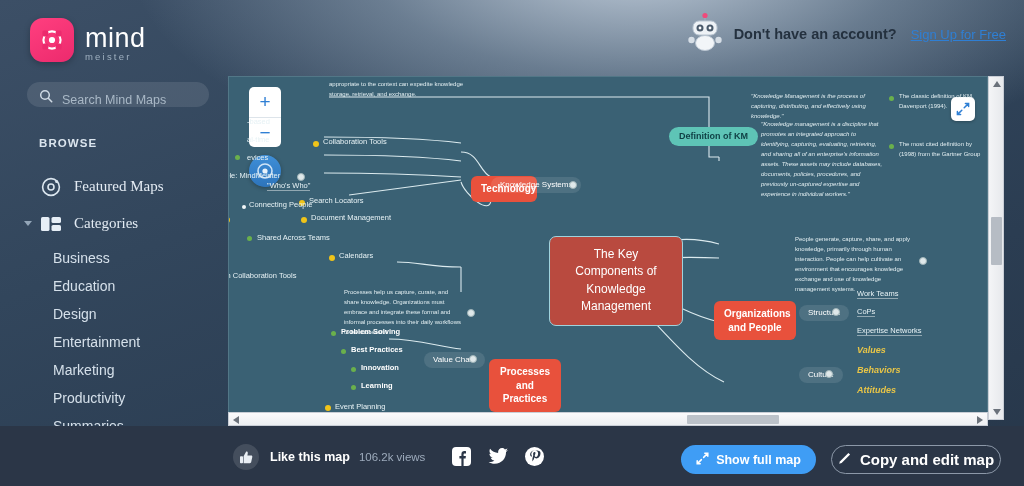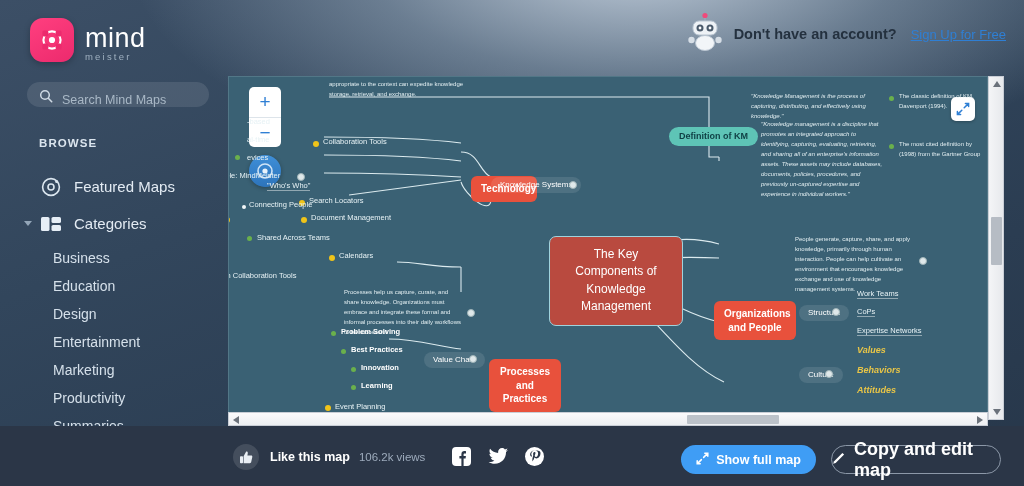--- a/index.html
+++ b/index.html
@@ -38,21 +38,21 @@
     border-radius:16px; background:rgba(255,255,255,0.10);
     display:flex; align-items:flex-end; padding-left:12px;
   }
   .search-box .ph { color:#a9b8c6; font-size:12.5px; margin-left:9px; }
 
   .browse-label {
     position:absolute; left:39px; top:137px;
     color:#dbe5ee; font-size:11.5px; letter-spacing:1.1px; font-weight:600;
   }
   .nav { position:absolute; left:0; top:168px; width:228px; }
-  .nav-item { position:relative; display:flex; align-items:center; height:37px; padding-left:38px; cursor:pointer; }
+  .nav-item { position:relative; display:flex; align-items:center; height:37px; padding-left:38px; cursor:pointer;font-family:Liberation Serif, serif; }
   .nav-item .ic { width:26px; height:26px; display:flex; align-items:center; justify-content:center; }
   .nav-item .lbl { color:#e3ebf3; font-size:15px; margin-left:10px; font-weight:300; }
   .caret {
     position:absolute; left:24px; top:16px;
     width:0;height:0;border-left:4px solid transparent;border-right:4px solid transparent;
     border-top:5px solid #93a6b8;
   }
   .subnav { margin-top:2px; }
   .sub-item { height:28px; padding-left:53px; display:flex; align-items:center; cursor:pointer; }
   .sub-item .lbl { color:#d5e0ea; font-size:14px; font-weight:300; }
@@ -140,21 +140,21 @@
   .socials { position:absolute; left:452px; top:447px; display:flex; gap:17px; align-items:center; }
   .btn-primary {
     position:absolute; left:681px; top:445px; width:135px; height:29px; border-radius:15px;
     background:#3f9df5; display:flex; align-items:center; justify-content:center; cursor:pointer;
   }
   .btn-primary .t { color:#fff; font-size:12.5px; font-weight:700; margin-left:7px; }
   .btn-outline {
     position:absolute; left:831px; top:445px; width:170px; height:29px; border-radius:15px;
     border:1px solid #8c98a8; display:flex; align-items:center; justify-content:center; cursor:pointer;
   }
-  .btn-outline .t { color:#fff; font-size:18px; font-weight:700; margin-left:8px; }
+  .btn-outline .t { color:#fff; font-size:15px; font-weight:700; margin-left:8px; }
 </style>
 </head>
 <body>
 
 <div id="app">
   <div class="bg"></div>
 
   <div class="sidebar">
 
     <div class="logo-wrap">

